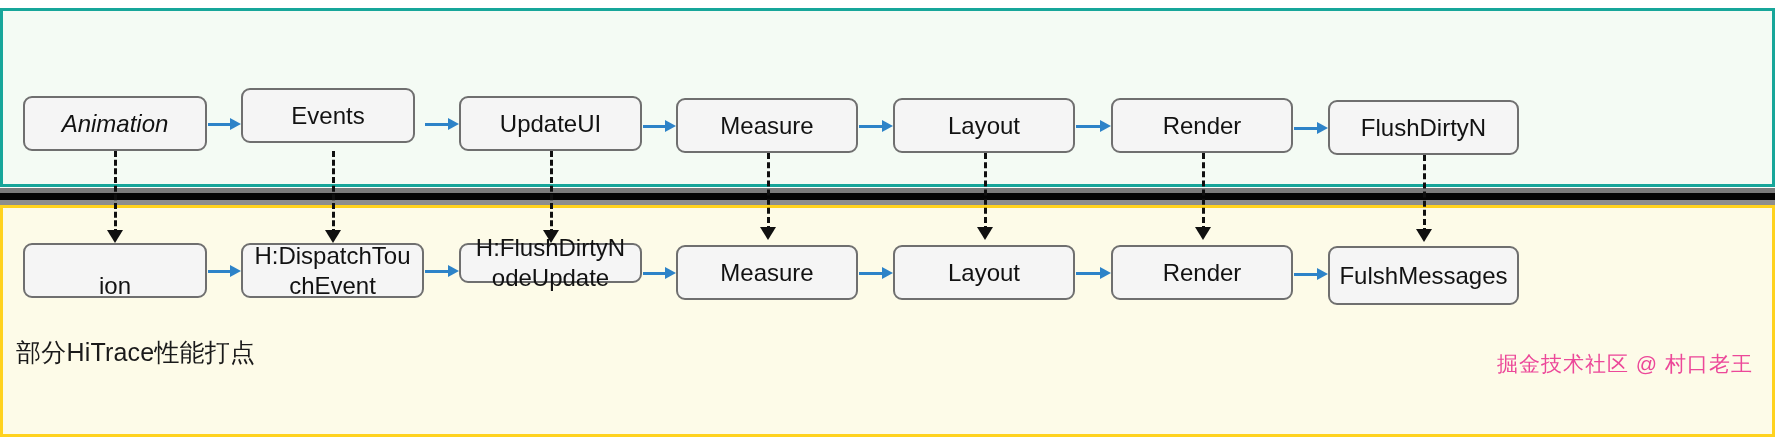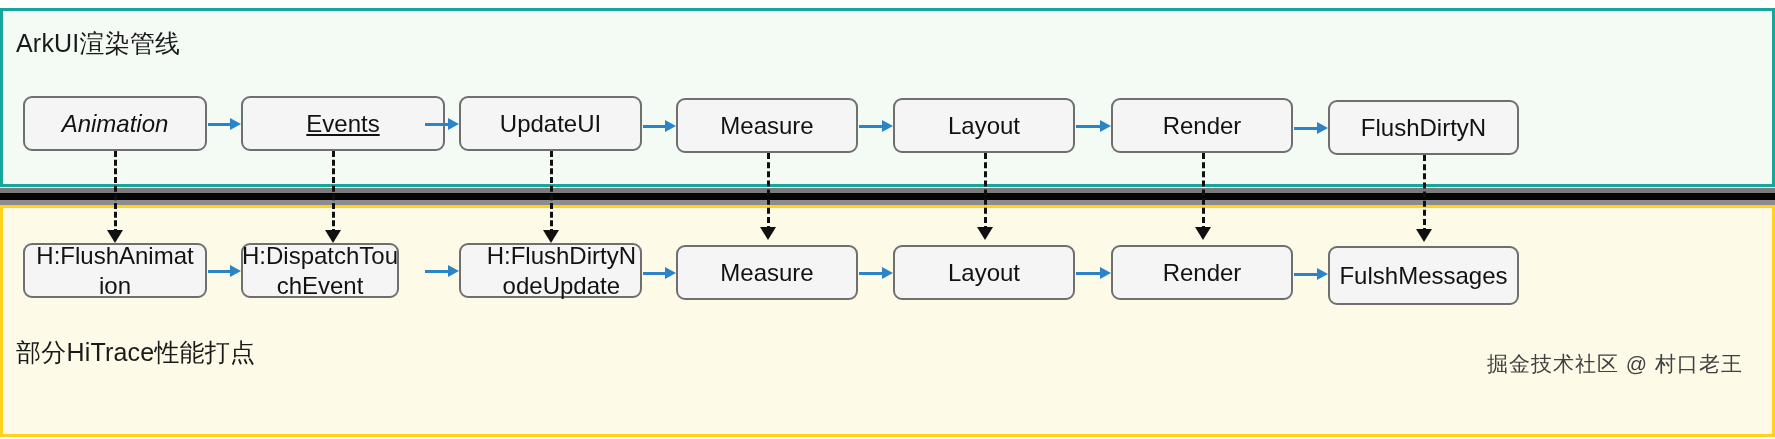--- a/index.html
+++ b/index.html
@@ -73,24 +73,24 @@
     font-size: 25px;
     color: #1a1a1a;
     white-space: nowrap;
     letter-spacing: 0.2px;
   }
   .caption-top { left: 16px; top: 27px; }
   .caption-bottom { left: 16px; top: 336px; }
 
   .watermark {
     position: absolute;
-    right: 32px;
+    right: 22px;
     top: 350px;
     font-size: 21px;
-    color: #404040;
+    color: #ec4899;
     white-space: nowrap;
     letter-spacing: 1px;
   }
 
   
   .node {
     position: absolute;
     box-sizing: border-box;
     background: #f5f5f5;
     border: 2px solid #6f6f6f;
@@ -149,26 +149,25 @@
   <div class="panel-top"></div>
 
   <div class="panel-bottom"></div>
 
   <div class="divider-band">
     <div class="band-gray-top"></div>
     <div class="band-black"></div>
     <div class="band-gray-bot"></div>
   </div>
 
-  <div class="caption caption-top">ArkUI渲染管线</div>
   <div class="caption caption-bottom">部分HiTrace性能打点</div>
   <div class="watermark">掘金技术社区 @ 村口老王</div>
 
   <div class="node" style="left:23px;  top:96px;  width:184px; height:55px;font-style:italic;">Animation</div>
-  <div class="node" style="left:241px; top:96px;  width:204px; height:55px;text-decoration:underline;">Events</div>
+  <div class="node" style="left:241px; top:88px;  width:174px; height:55px;">Events</div>
   <div class="node" style="left:459px; top:96px;  width:183px; height:55px;">UpdateUI</div>
   <div class="node" style="left:676px; top:98px;  width:182px; height:55px;">Measure</div>
   <div class="node" style="left:893px; top:98px;  width:182px; height:55px;">Layout</div>
   <div class="node" style="left:1111px;top:98px;  width:182px; height:55px;">Render</div>
   <div class="node" style="left:1328px;top:100px; width:191px; height:55px;">FlushDirtyN</div>
 
   <div class="arrow-h" style="left:208px; top:117px; width:33px;">
     <div class="shaft" style="width:22px;"></div>
       <div class="head" style="left:22px;"></div>
   </div>
@@ -188,31 +187,31 @@
     <div class="shaft" style="width:24px;"></div>
       <div class="head" style="left:24px;"></div>
   </div>
   <div class="arrow-h" style="left:1294px;top:121px; width:34px;">
     <div class="shaft" style="width:23px;"></div>
       <div class="head" style="left:23px;"></div>
   </div>
 
   <div class="node two-line" style="left:23px;  top:243px; width:184px; height:55px;">
     <div>
-      <span>H:FlushAnimat</span><br>
+      <br>
       <span>ion</span>
     </div>
   </div>
-  <div class="node two-line" style="left:241px; top:243px; width:158px; height:55px;">
+  <div class="node two-line" style="left:241px; top:243px; width:183px; height:55px;">
     <div>
       <span>H:DispatchTou</span><br>
       <span>chEvent</span>
     </div>
   </div>
-  <div class="node two-line" style="left:459px; top:243px; width:183px; height:55px;justify-content:flex-end;">
+  <div class="node two-line" style="left:459px; top:243px; width:183px; height:40px;">
     <div>
       <span>H:FlushDirtyN</span><br>
       <span>odeUpdate</span>
     </div>
   </div>
   <div class="node" style="left:676px; top:245px; width:182px; height:55px;">Measure</div>
   <div class="node" style="left:893px; top:245px; width:182px; height:55px;">Layout</div>
   <div class="node" style="left:1111px;top:245px; width:182px; height:55px;">Render</div>
   <div class="node" style="left:1328px;top:246px; width:191px; height:59px;">FulshMessages</div>
 

